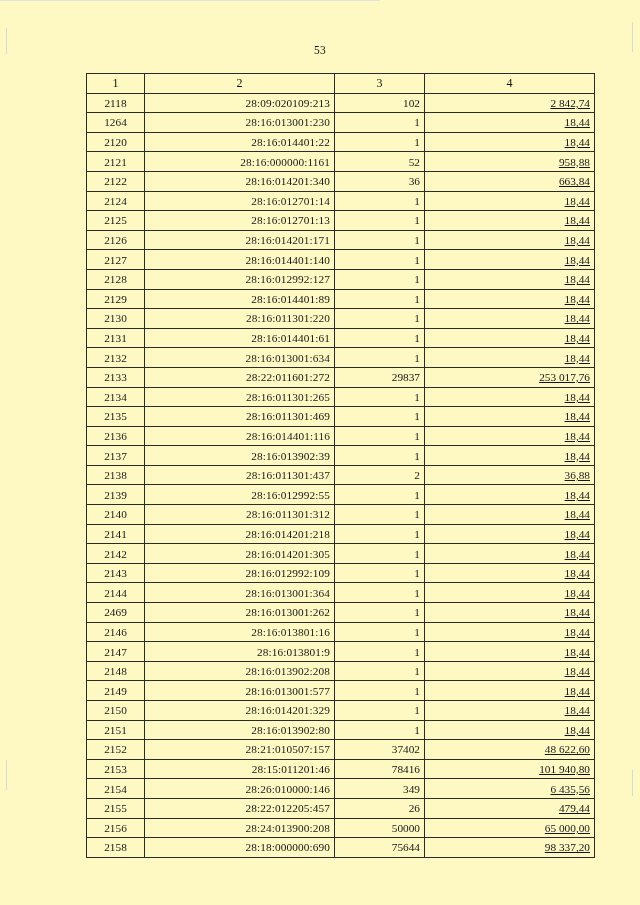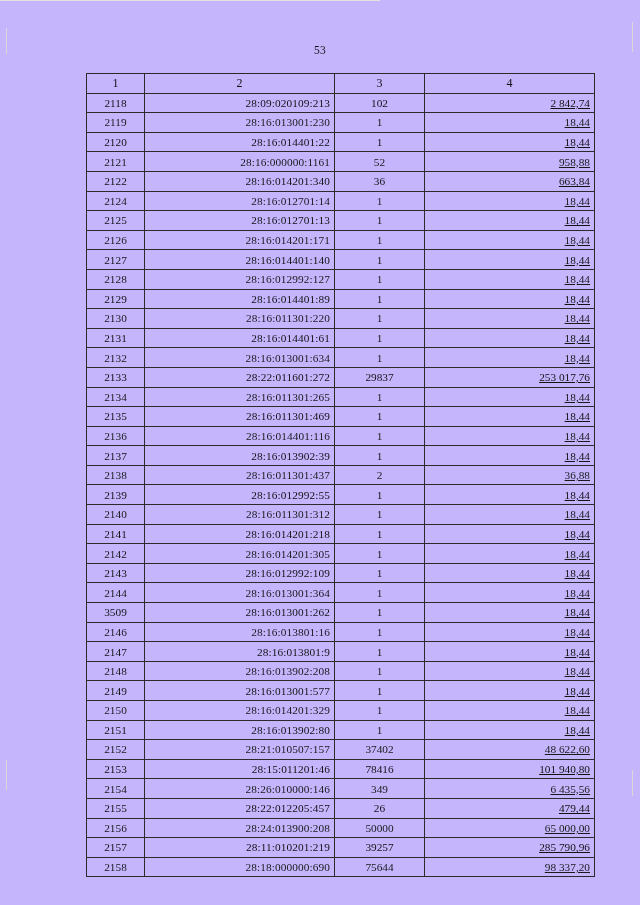--- a/index.html
+++ b/index.html
@@ -13,21 +13,21 @@
     position: relative;
     font-family: "Liberation Serif", serif;
     color: #111;
     overflow: hidden;
   }
   .page {
     position: absolute;
     left: 0; top: 0;
     width: 640px;
     height: 905px;
-    background: #c4b5fd;
+    background: #fef9c3;
   }
   
   .edge-mark {
     position: absolute;
     background: #d8d8d8;
   }
   .edge-left-top { left: 6px; top: 28px; width: 1px; height: 26px; }
   .edge-left-bot { left: 6px; top: 760px; width: 1px; height: 30px; }
   .edge-right-top { right: 7px; top: 22px; width: 1px; height: 30px; }
   .edge-right-bot { right: 7px; top: 770px; width: 1px; height: 26px; }
@@ -69,21 +69,21 @@
   col.c3 { width: 90px; }
   col.c4 { width: 170px; }
 
   .hdr td {
     text-align: center;
     font-size: 12px;
     height: 19px;
   }
   .cell-id { text-align: center; margin-top: 8px; }
   .cell-code { text-align: right; letter-spacing: 0.1px; }
-  .cell-qty { text-align: center; }
+  .cell-qty { text-align: right; }
   .cell-sum { text-align: right; padding-right: 7px; text-decoration: underline; }
 
   
   .row:nth-child(odd) td { color: #131313; }
   .row:nth-child(even) td { color: #1a1a1a; }
 </style>
 </head>
 <body>
 
 <div class="page">
@@ -113,21 +113,21 @@
         </tr>
       </thead>
       <tbody id="table-body">
           <tr class="row">
             <td class="cell-id">2118</td>
             <td class="cell-code">28:09:020109:213</td>
             <td class="cell-qty">102</td>
             <td class="cell-sum">2 842,74</td>
           </tr>
           <tr class="row">
-            <td class="cell-id">2119</td>
+            <td class="cell-id">1264</td>
             <td class="cell-code">28:16:013001:230</td>
             <td class="cell-qty">1</td>
             <td class="cell-sum">18,44</td>
           </tr>
           <tr class="row">
             <td class="cell-id">2120</td>
             <td class="cell-code">28:16:014401:22</td>
             <td class="cell-qty">1</td>
             <td class="cell-sum">18,44</td>
           </tr>
@@ -263,21 +263,21 @@
             <td class="cell-qty">1</td>
             <td class="cell-sum">18,44</td>
           </tr>
           <tr class="row">
             <td class="cell-id">2144</td>
             <td class="cell-code">28:16:013001:364</td>
             <td class="cell-qty">1</td>
             <td class="cell-sum">18,44</td>
           </tr>
           <tr class="row">
-            <td class="cell-id">3509</td>
+            <td class="cell-id">2469</td>
             <td class="cell-code">28:16:013001:262</td>
             <td class="cell-qty">1</td>
             <td class="cell-sum">18,44</td>
           </tr>
           <tr class="row">
             <td class="cell-id">2146</td>
             <td class="cell-code">28:16:013801:16</td>
             <td class="cell-qty">1</td>
             <td class="cell-sum">18,44</td>
           </tr>
@@ -335,26 +335,20 @@
             <td class="cell-qty">26</td>
             <td class="cell-sum">479,44</td>
           </tr>
           <tr class="row">
             <td class="cell-id">2156</td>
             <td class="cell-code">28:24:013900:208</td>
             <td class="cell-qty">50000</td>
             <td class="cell-sum">65 000,00</td>
           </tr>
           <tr class="row">
-            <td class="cell-id">2157</td>
-            <td class="cell-code">28:11:010201:219</td>
-            <td class="cell-qty">39257</td>
-            <td class="cell-sum">285 790,96</td>
-          </tr>
-          <tr class="row">
             <td class="cell-id">2158</td>
             <td class="cell-code">28:18:000000:690</td>
             <td class="cell-qty">75644</td>
             <td class="cell-sum">98 337,20</td>
           </tr>
         </tbody>
     </table>
   </div>
 
 </div>

